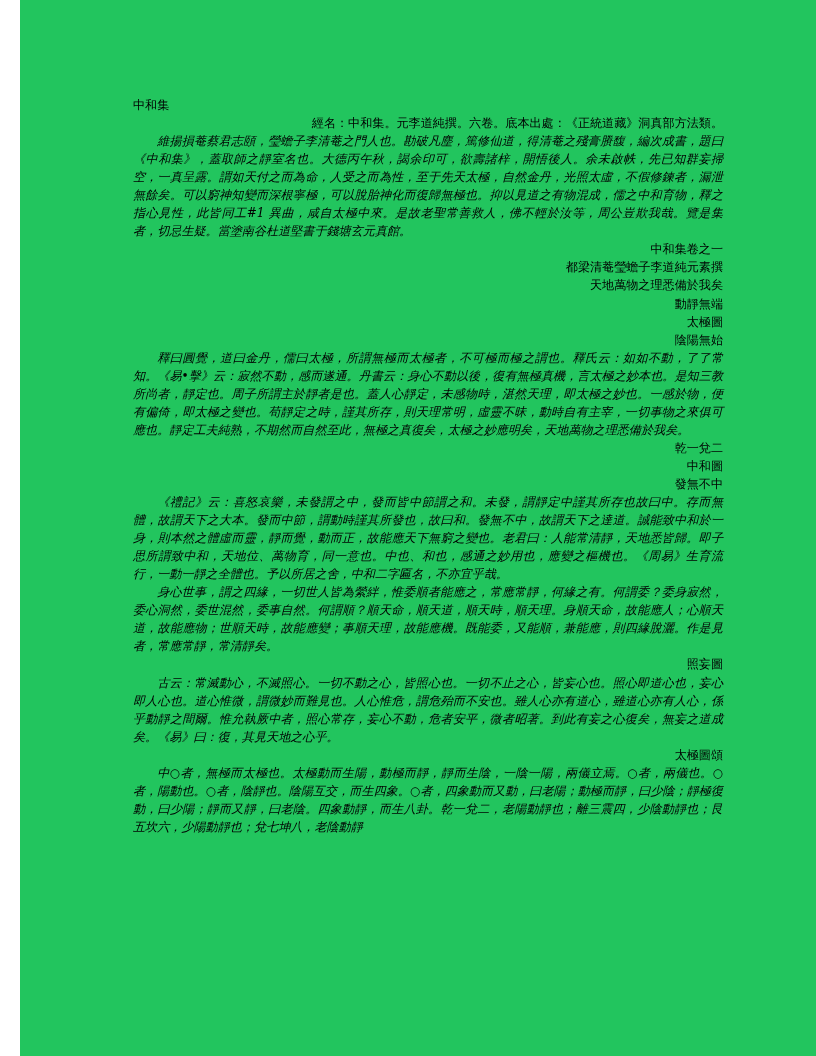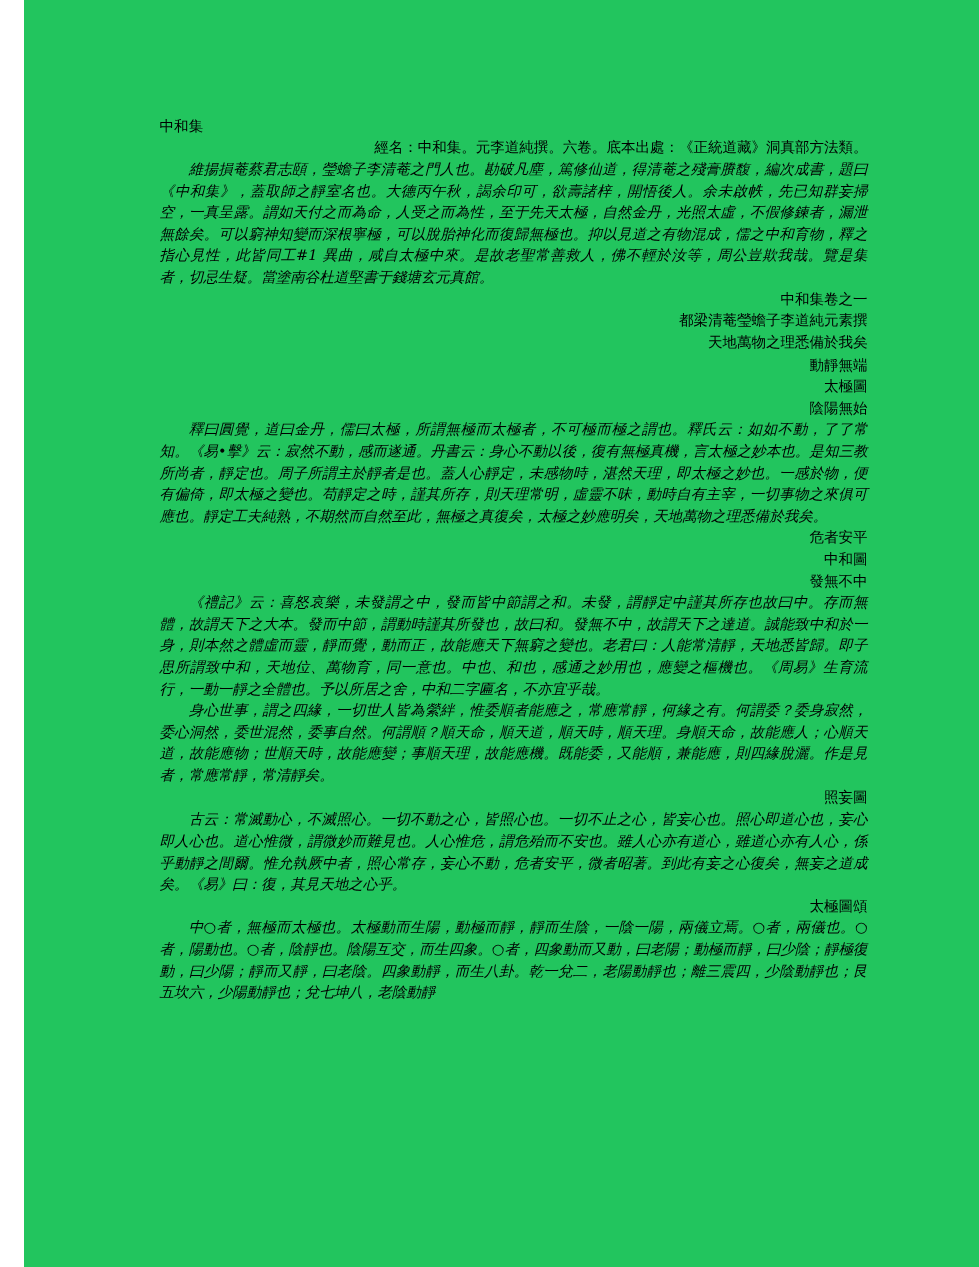--- a/index.html
+++ b/index.html
@@ -66,21 +66,21 @@
   <p class="flush">中和集</p>
       <p class="line">經名：中和集。元李道純撰。六卷。底本出處：《正統道藏》洞真部方法類。</p>
       <p class="para">維揚損菴蔡君志頤，瑩蟾子李清菴之門人也。勘破凡塵，篤修仙道，得清菴之殘膏賸馥，編次成書，題曰《中和集》，蓋取師之靜室名也。大德丙午秋，謁余印可，欲壽諸梓，開悟後人。余未啟帙，先已知群妄掃空，一真呈露。謂如天付之而為命，人受之而為性，至于先天太極，自然金丹，光照太虛，不假修鍊者，漏泄無餘矣。可以窮神知變而深根寧極，可以脫胎神化而復歸無極也。抑以見道之有物混成，儒之中和育物，釋之指心見性，此皆同工#1 異曲，咸自太極中來。是故老聖常善救人，佛不輕於汝等，周公豈欺我哉。覽是集者，切忌生疑。當塗南谷杜道堅書于錢塘玄元真館。</p>
       <p class="line">中和集卷之一</p>
       <p class="line">都梁清菴瑩蟾子李道純元素撰</p>
       <p class="line">天地萬物之理悉備於我矣</p>
       <p class="line">動靜無端</p>
       <p class="line">太極圖</p>
       <p class="line">陰陽無始</p>
       <p class="para">釋曰圓覺，道曰金丹，儒曰太極，所謂無極而太極者，不可極而極之謂也。釋氏云：如如不動，了了常知。《易•擊》云：寂然不動，感而遂通。丹書云：身心不動以後，復有無極真機，言太極之妙本也。是知三教所尚者，靜定也。周子所謂主於靜者是也。蓋人心靜定，未感物時，湛然天理，即太極之妙也。一感於物，便有偏倚，即太極之變也。苟靜定之時，謹其所存，則天理常明，虛靈不昧，動時自有主宰，一切事物之來俱可應也。靜定工夫純熟，不期然而自然至此，無極之真復矣，太極之妙應明矣，天地萬物之理悉備於我矣。</p>
-      <p class="line">危者安平</p>
+      <p class="line">乾一兌二</p>
       <p class="line">中和圖</p>
       <p class="line">發無不中</p>
       <p class="para">《禮記》云：喜怒哀樂，未發謂之中，發而皆中節謂之和。未發，謂靜定中謹其所存也故曰中。存而無體，故謂天下之大本。發而中節，謂動時謹其所發也，故曰和。發無不中，故謂天下之達道。誠能致中和於一身，則本然之體虛而靈，靜而覺，動而正，故能應天下無窮之變也。老君曰：人能常清靜，天地悉皆歸。即子思所謂致中和，天地位、萬物育，同一意也。中也、和也，感通之妙用也，應變之樞機也。《周易》生育流行，一動一靜之全體也。予以所居之舍，中和二字匾名，不亦宜乎哉。</p>
       <p class="para">身心世事，謂之四緣，一切世人皆為縈絆，惟委順者能應之，常應常靜，何緣之有。何謂委？委身寂然，委心洞然，委世混然，委事自然。何謂順？順天命，順天道，順天時，順天理。身順天命，故能應人；心順天道，故能應物；世順天時，故能應變；事順天理，故能應機。既能委，又能順，兼能應，則四緣脫灑。作是見者，常應常靜，常清靜矣。</p>
       <p class="line">照妄圖</p>
       <p class="para">古云：常滅動心，不滅照心。一切不動之心，皆照心也。一切不止之心，皆妄心也。照心即道心也，妄心即人心也。道心惟微，謂微妙而難見也。人心惟危，謂危殆而不安也。雖人心亦有道心，雖道心亦有人心，係乎動靜之間爾。惟允執厥中者，照心常存，妄心不動，危者安平，微者昭著。到此有妄之心復矣，無妄之道成矣。《易》曰：復，其見天地之心乎。</p>
       <p class="line">太極圖頌</p>
       <p class="para">中○者，無極而太極也。太極動而生陽，動極而靜，靜而生陰，一陰一陽，兩儀立焉。○者，兩儀也。○者，陽動也。○者，陰靜也。陰陽互交，而生四象。○者，四象動而又動，曰老陽；動極而靜，曰少陰；靜極復動，曰少陽；靜而又靜，曰老陰。四象動靜，而生八卦。乾一兌二，老陽動靜也；離三震四，少陰動靜也；艮五坎六，少陽動靜也；兌七坤八，老陰動靜</p>
     </div>
 </div>

